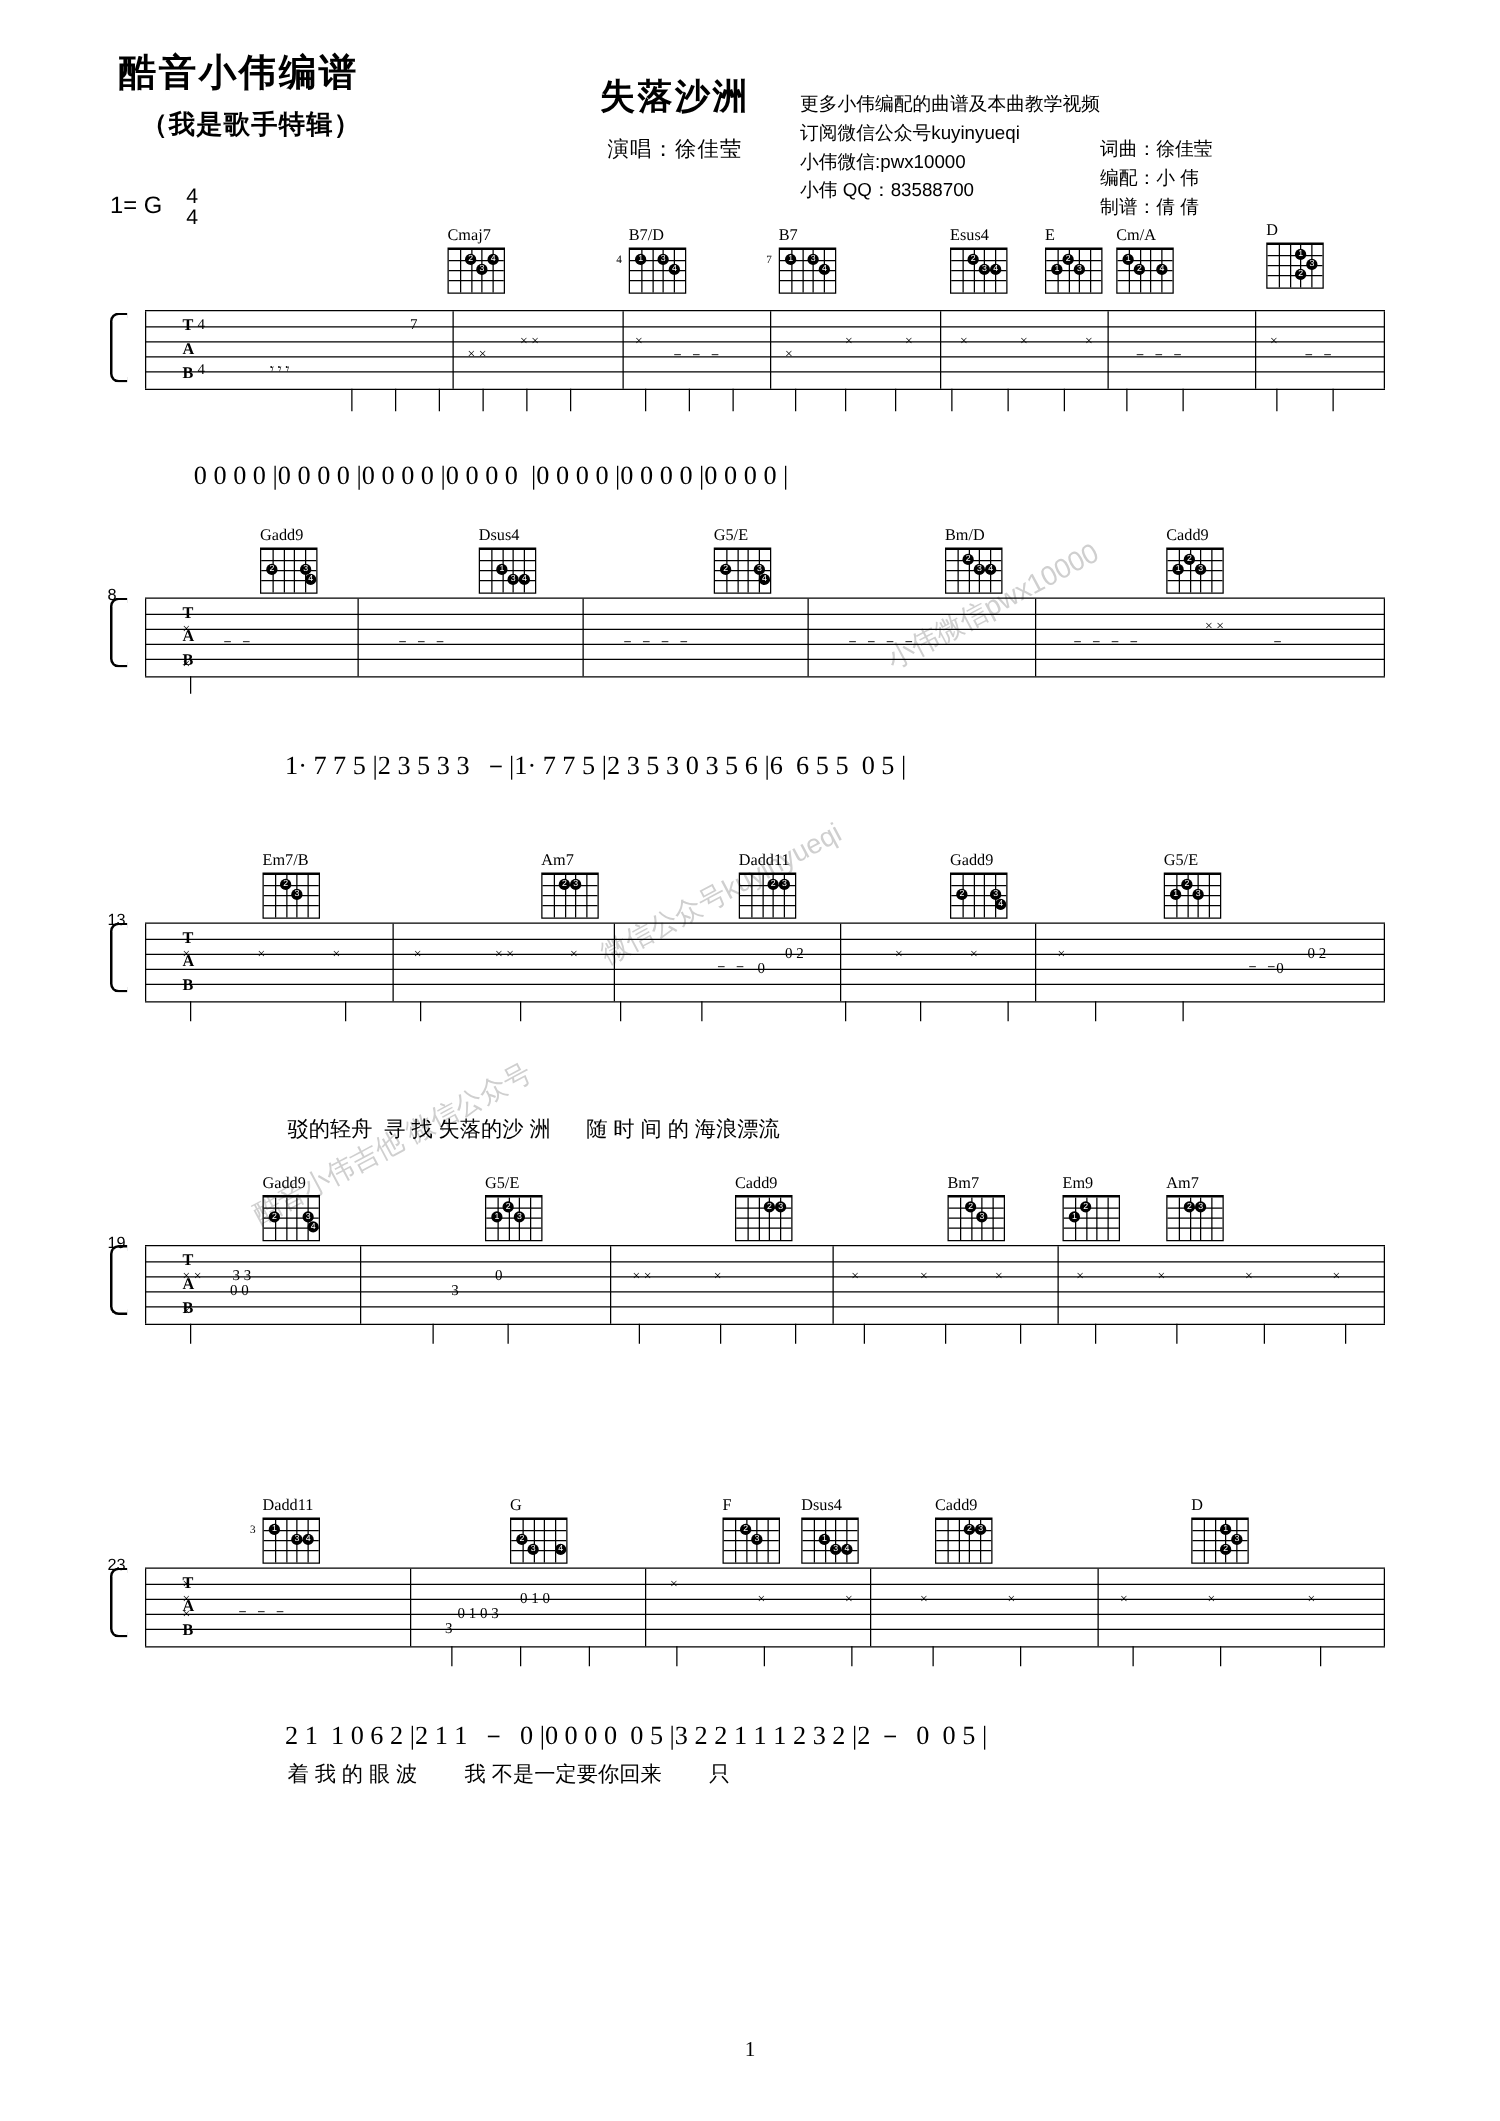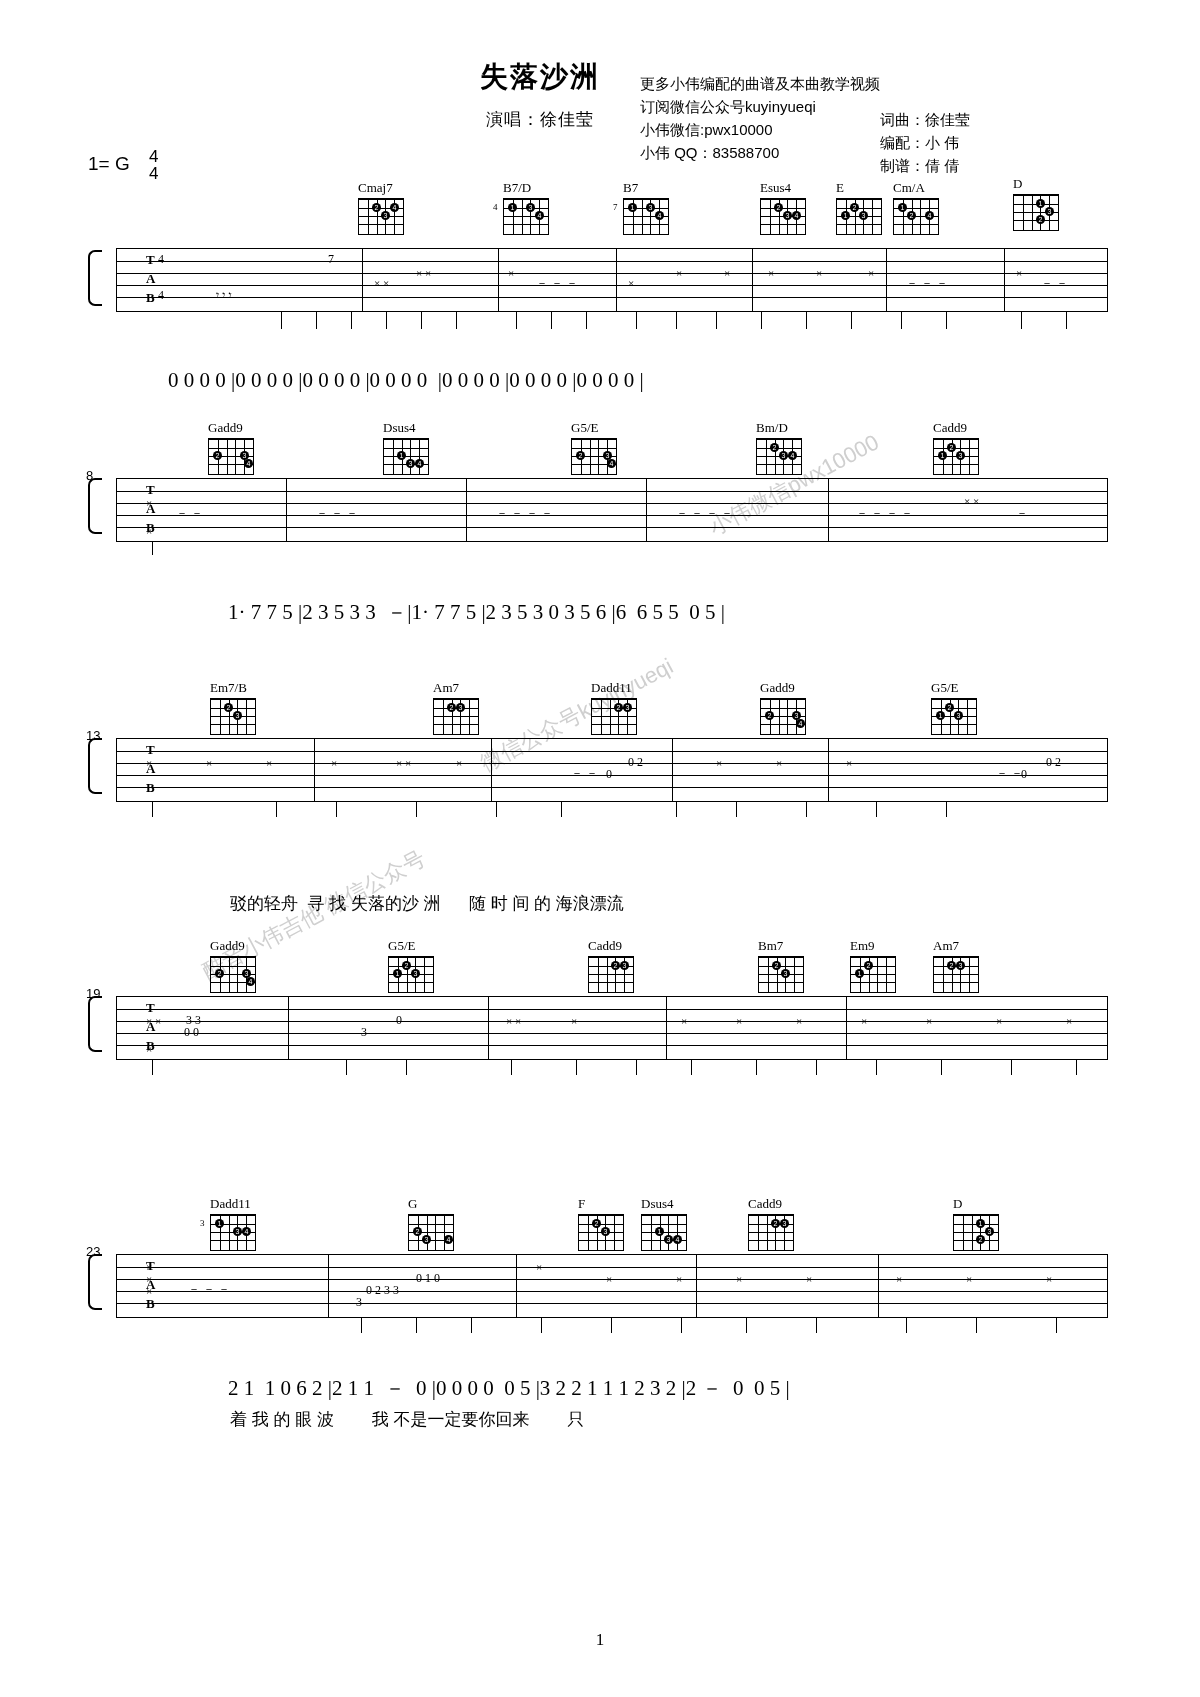--- a/index.html
+++ b/index.html
@@ -53,20 +53,24 @@
   .wm3{left:190px;top:900px;transform:rotate(-28deg);}
 
   .footer{position:absolute;left:0;right:0;top:1570px;text-align:center;font-size:19px;letter-spacing:1px;}
   .pageno{position:absolute;left:0;right:0;top:1630px;text-align:center;font-size:17px;font-family:"Liberation Serif",serif;}
 </style>
 </head>
 <body>
 
 <div class="page">
 
+  <div class="hdr-left">
+    <div class="l1">酷音小伟编谱</div>
+    <div class="l2">（我是歌手特辑）</div>
+  </div>
   <div class="hdr-title">失落沙洲</div>
   <div class="hdr-singer">演唱：徐佳莹</div>
   <div class="hdr-mid">
     <div>更多小伟编配的曲谱及本曲教学视频</div>
     <div>订阅微信公众号kuyinyueqi</div>
     <div>小伟微信:pwx10000</div>
     <div>小伟 QQ：83588700</div>
   </div>
   <div class="hdr-right">
     <div>词曲：徐佳莹</div>
@@ -245,21 +249,21 @@
       <div class="stem" style="left:600px;top:62px;height:18px;"></div>
       <div class="stem" style="left:645px;top:62px;height:18px;"></div>
       <div class="stem" style="left:690px;top:62px;height:18px;"></div>
       <div class="stem" style="left:735px;top:62px;height:18px;"></div>
       <div class="stem" style="left:785px;top:62px;height:18px;"></div>
       <div class="stem" style="left:830px;top:62px;height:18px;"></div>
       <div class="stem" style="left:905px;top:62px;height:18px;"></div>
       <div class="stem" style="left:950px;top:62px;height:18px;"></div>
     </div>
 
-    <div class="numrow" style="left:80px;top:188px;">0 0 0 0 |0 0 0 0 |0 0 0 0 |0 0 0 0  |0 0 0 0 |0 0 0 0 |0 0 0 0 |</div>
+    <div class="numrow" style="left:67px;top:188px;">0 0 0 0 |0 0 0 0 |0 0 0 0 |0 0 0 0  |0 0 0 0 |0 0 0 0 |0 0 0 0 |</div>
   </div>
 
   <div class="system" style="top:420px;height:250px;">
     <div class="sysnum" style="top:48px;">8</div>
     <div class="bracket" style="top:58px;height:52px;"></div>
 
     <div class="chord" style="left:120px;top:0;">
       <div class="nm">Gadd9</div>
       <div class="grid">
         <div class="v" style="left:8.8px"></div>
@@ -737,21 +741,21 @@
       <div class="barline" style="left:212px"></div>
       <div class="barline" style="left:400px"></div>
       <div class="barline" style="left:580px"></div>
       <div class="barline" style="left:762px"></div>
       <div class="barline" style="left:991px"></div>
       <div class="xmark" style="left:30px;top:6px;">×</div>
       <div class="xmark" style="left:30px;top:18px;">×</div>
       <div class="xmark" style="left:30px;top:30px;">×</div>
       <div class="tabnote" style="left:72px;top:26px;">－ － －</div>
       <div class="tabnote" style="left:300px;top:16px;">0   1  0</div>
-      <div class="tabnote" style="left:250px;top:28px;">0   2  3    3</div>
+      <div class="tabnote" style="left:250px;top:28px;">0   1  0    3</div>
       <div class="tabnote" style="left:240px;top:40px;">3</div>
       <div class="xmark" style="left:420px;top:6px;">×</div>
       <div class="xmark" style="left:490px;top:18px;">×</div>
       <div class="xmark" style="left:560px;top:18px;">×</div>
       <div class="xmark" style="left:620px;top:18px;">×</div>
       <div class="xmark" style="left:690px;top:18px;">×</div>
       <div class="xmark" style="left:780px;top:18px;">×</div>
       <div class="xmark" style="left:850px;top:18px;">×</div>
       <div class="xmark" style="left:930px;top:18px;">×</div>
       <div class="stem" style="left:245px;top:62px;height:16px;"></div>

